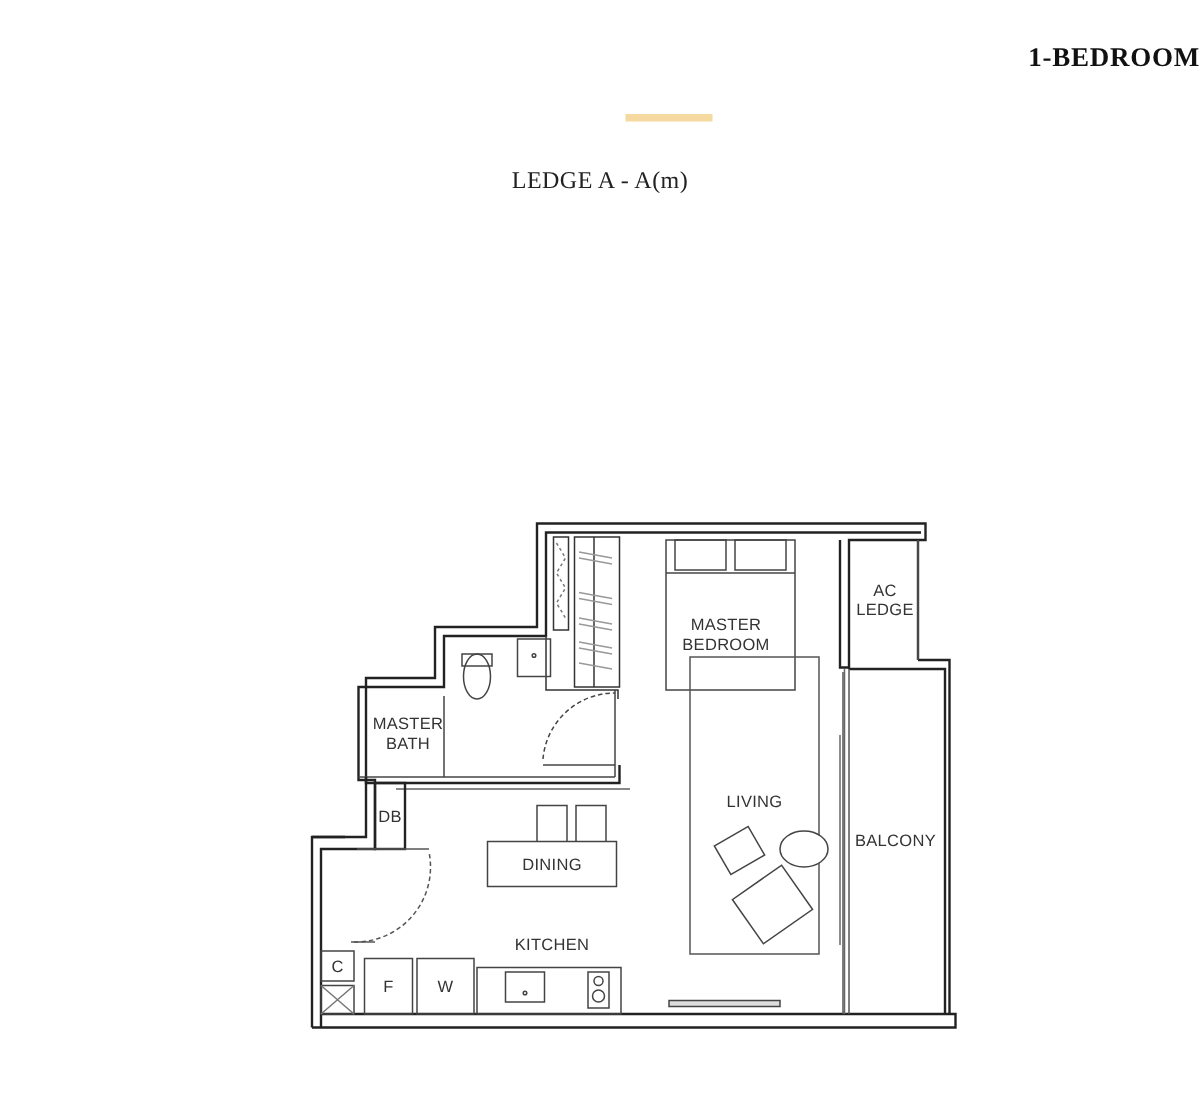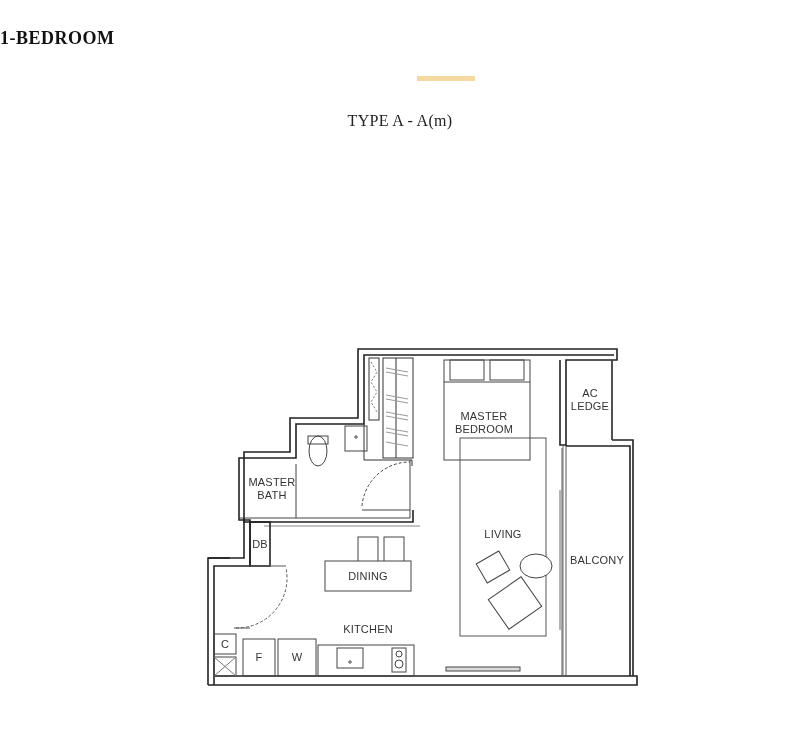--- a/index.html
+++ b/index.html
@@ -1,28 +1,28 @@
 <!DOCTYPE html>
 <html><head>
   <meta charset="utf-8">
   <style>
     html, body { margin:0; padding:0; background:#ffffff; }
     body { width:800px; height:743px; position:relative; overflow:hidden; font-family:"Liberation Sans", sans-serif; }
-    .title { position:absolute; left:0; width:100%; top:28px; text-align:left; font-family:"Liberation Serif", serif; font-weight:bold; font-size:18px; letter-spacing:0.5px; color:#111; }
+    .title { position:absolute; left:0; width:100%; top:28px; text-align:right; font-family:"Liberation Serif", serif; font-weight:bold; font-size:18px; letter-spacing:0.5px; color:#111; }
     .accent { position:absolute; left:417px; top:76px; width:58px; height:5px; }
     .subtitle { position:absolute; left:0; width:100%; top:112px; text-align:center; font-family:"Liberation Serif", serif; font-size:16px; color:#222; letter-spacing:0.3px; }
     svg.plan { position:absolute; left:0; top:0; }
     .lbl { font-family:"Liberation Sans", sans-serif; font-size:11px; fill:#333; text-anchor:middle; letter-spacing:0.2px; }
   </style>
 </head>
 <body>
 
 <div class="title">1-BEDROOM</div>
 <div class="accent" id="accent" style="background: rgb(245, 217, 160);"></div>
-<div class="subtitle">TYPE A - A(m)</div>
+<div class="subtitle">LEDGE A - A(m)</div>
 
 <svg class="plan" width="800" height="743" viewBox="0 0 800 743">
 
   <g fill="none" stroke="#222" stroke-width="1.6">
 
     <path d="M208,685 L208,558 L244,558 L244,452 L290,452 L290,418 L358,418 L358,349 L617,349 L617,360 L566,360 L566,446"></path>
     <path d="M208,558 L230,558"></path>
 
     <path d="M214,685 L214,566 L250,566 L250,520 L239,520 L239,458 L296,458 L296,424 L364,424 L364,355 L614,355"></path>
 

